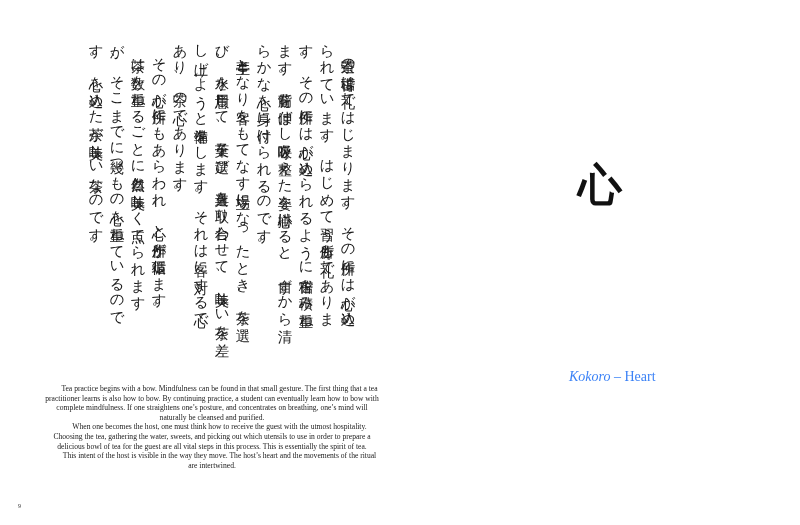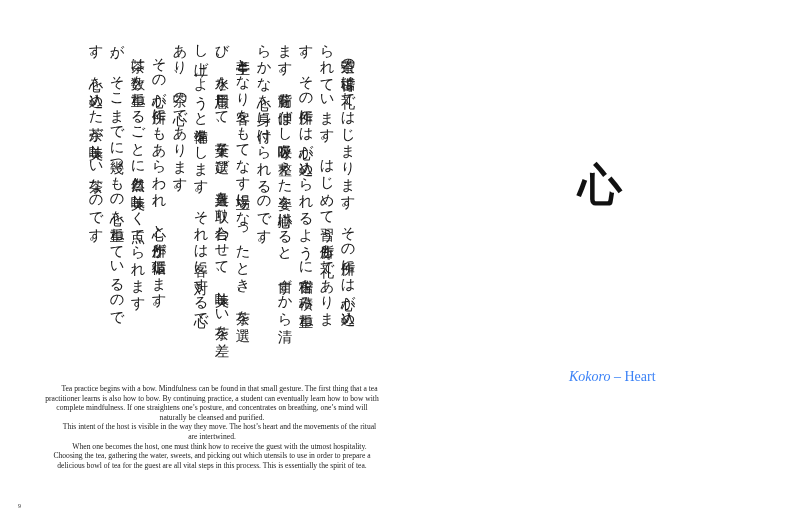--- a/index.html
+++ b/index.html
@@ -102,22 +102,22 @@
 
     <div class="jp-block">
       <p class="jp-para">茶道の稽古は『礼』ではじまります。その所作には心が込められています。はじめて習う所作も『礼』であります。その所作には心が込められるように稽古を積み重ねます。背筋を伸ばし呼吸を整えた姿を心掛けると、自ずから清らかな心を身に付けられるのです。</p>
       <p class="jp-para">亭主となり客をもてなす立場になったとき、茶を選び、水を用意して、菓子を選び、道具を取り合わせて、美味しい茶を差し上げようと準備をします。それは客に対する心であり、茶の心であります。</p>
       <p class="jp-para">その心が所作にもあらわれ、心と所作が循環します。</p>
       <p class="jp-para">茶は数を重ねるごとに自然と美味しく点てられますが、そこまでに幾つもの心を重ねているのです。心を込めた茶が美味しい茶なのです。</p>
     </div>
 
     <div class="en-block">
       <p class="en-para">Tea practice begins with a bow. Mindfulness can be found in that small gesture. The first thing that a tea practitioner learns is also how to bow. By continuing practice, a student can eventually learn how to bow with complete mindfulness. If one straightens one’s posture, and concentrates on breathing, one’s mind will naturally be cleansed and purified.</p>
+      <p class="en-para">When one becomes the host, one must think how to receive the guest with the utmost hospitality. Choosing the tea, gathering the water, sweets, and picking out which utensils to use in order to prepare a delicious bowl of tea for the guest are all vital steps in this process. This is essentially the spirit of tea.</p>
       <p class="en-para">This intent of the host is visible in the way they move. The host’s heart and the movements of the ritual are intertwined.</p>
-      <p class="en-para">When one becomes the host, one must think how to receive the guest with the utmost hospitality. Choosing the tea, gathering the water, sweets, and picking out which utensils to use in order to prepare a delicious bowl of tea for the guest are all vital steps in this process. This is essentially the spirit of tea.</p>
     </div>
 
     <div class="page-number">9</div>
   </div>
 
   <div class="right-page">
     <div class="kanji">心</div>
     <div class="caption">
       <span class="romaji">Kokoro</span><span style="white-space:pre;"> – </span><span>Heart</span>
     </div>

